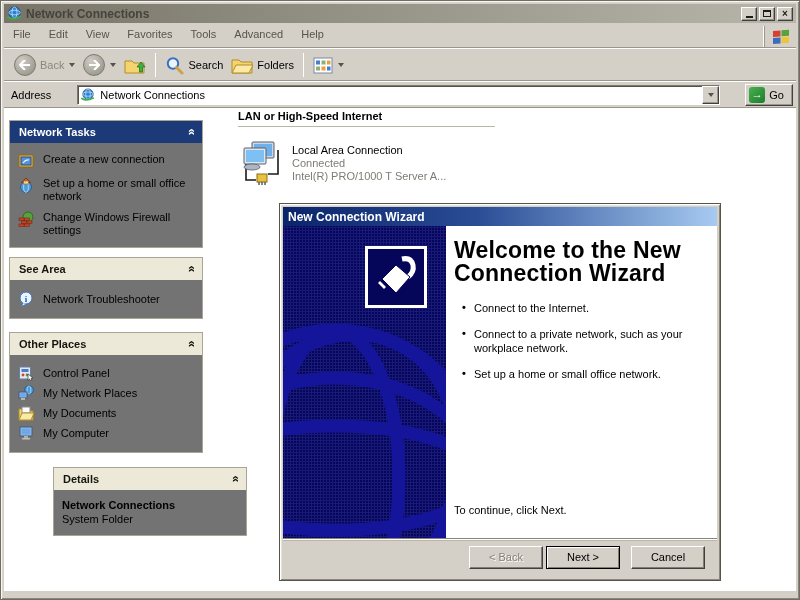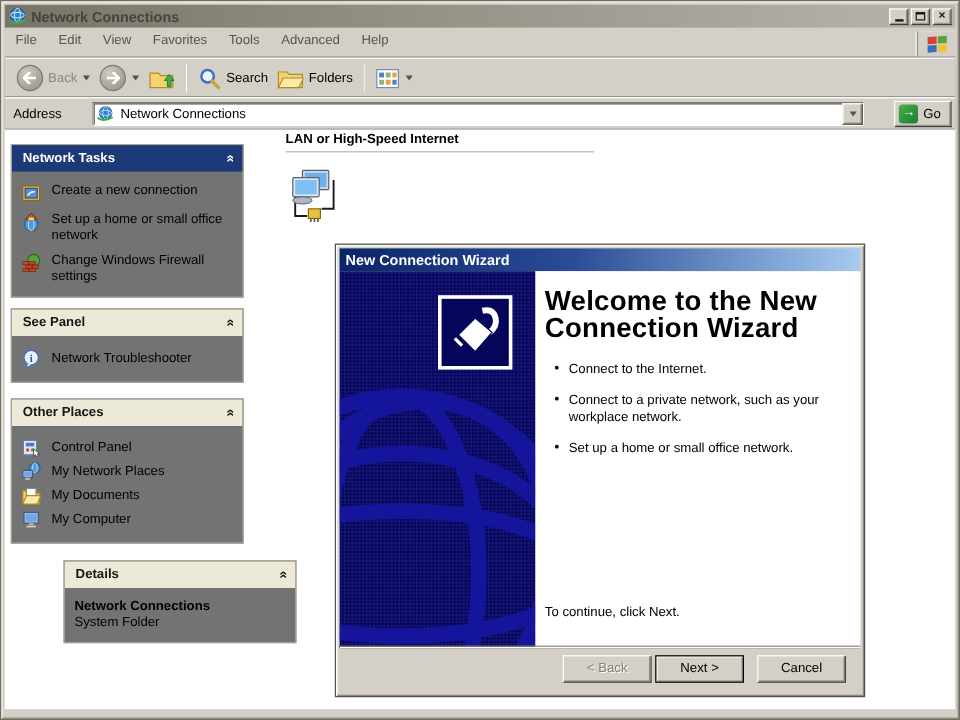--- a/index.html
+++ b/index.html
@@ -298,21 +298,21 @@
                 <rect x="6.4" y="13" width="5" height="2.4"></rect>
             </g>
           </svg>
           <span class="txt">Change Windows Firewall settings</span>
         </div>
       </div>
     </div>
 
     <div class="panel" style="top:149px;">
       <div class="panel-header tan">
-        <span>See Panel</span>
+        <span>See Area</span>
         <span class="chev">»</span>
       </div>
       <div class="panel-body" style="padding-top:9px; padding-bottom:9px;">
         <div class="place-item">
           <svg class="mini-icon" viewBox="0 0 16 16">
             <circle cx="8" cy="7" r="6" fill="#eaf4fd" stroke="#3a70c0"></circle>
             <path d="M5 12 L3.5 15.5 L8.5 13" fill="#eaf4fd" stroke="#3a70c0" stroke-width="0.8"></path>
             <text x="8" y="10.5" font-size="9" font-weight="bold" fill="#2857a4" text-anchor="middle" font-family="Liberation Serif, serif">i</text>
           </svg>
           <span>Network Troubleshooter</span>
@@ -384,20 +384,25 @@
         <path d="M8 22 V40 H18" fill="none" stroke="#1a1a1a" stroke-width="1.6"></path>
         <path d="M40 10 V34 H30" fill="none" stroke="#1a1a1a" stroke-width="1.6"></path>
         <rect x="14" y="2" width="22" height="16" rx="1" fill="#cdd6e4" stroke="#54606e"></rect>
         <rect x="16" y="4" width="18" height="12" fill="#6fb0ea"></rect>
         <rect x="6" y="8" width="22" height="16" rx="1" fill="#dfe5ee" stroke="#54606e"></rect>
         <rect x="8" y="10" width="18" height="12" fill="#7ec0f4"></rect>
         <ellipse cx="14" cy="27" rx="8" ry="3" fill="#aeb6c2" stroke="#54606e" stroke-width="0.8"></ellipse>
         <rect x="19" y="34" width="10" height="8" fill="#e8c23c" stroke="#8a6d1c"></rect>
         <path d="M21 42 v3 M24 42 v3 M27 42 v3" stroke="#555" stroke-width="1.4"></path>
       </svg>
+      <div class="conn-lines">
+        <div>Local Area Connection</div>
+        <div class="conn-sub">Connected</div>
+        <div class="conn-sub">Intel(R) PRO/1000 T Server A...</div>
+      </div>
     </div>
   </div>
 
   <div class="dialog">
     <div class="dlg-title">
       <span>New Connection Wizard</span>
     </div>
     <div class="dlg-content">
       <div class="dlg-side">
         <svg class="globe-svg" width="163" height="315" viewBox="0 0 163 315">

